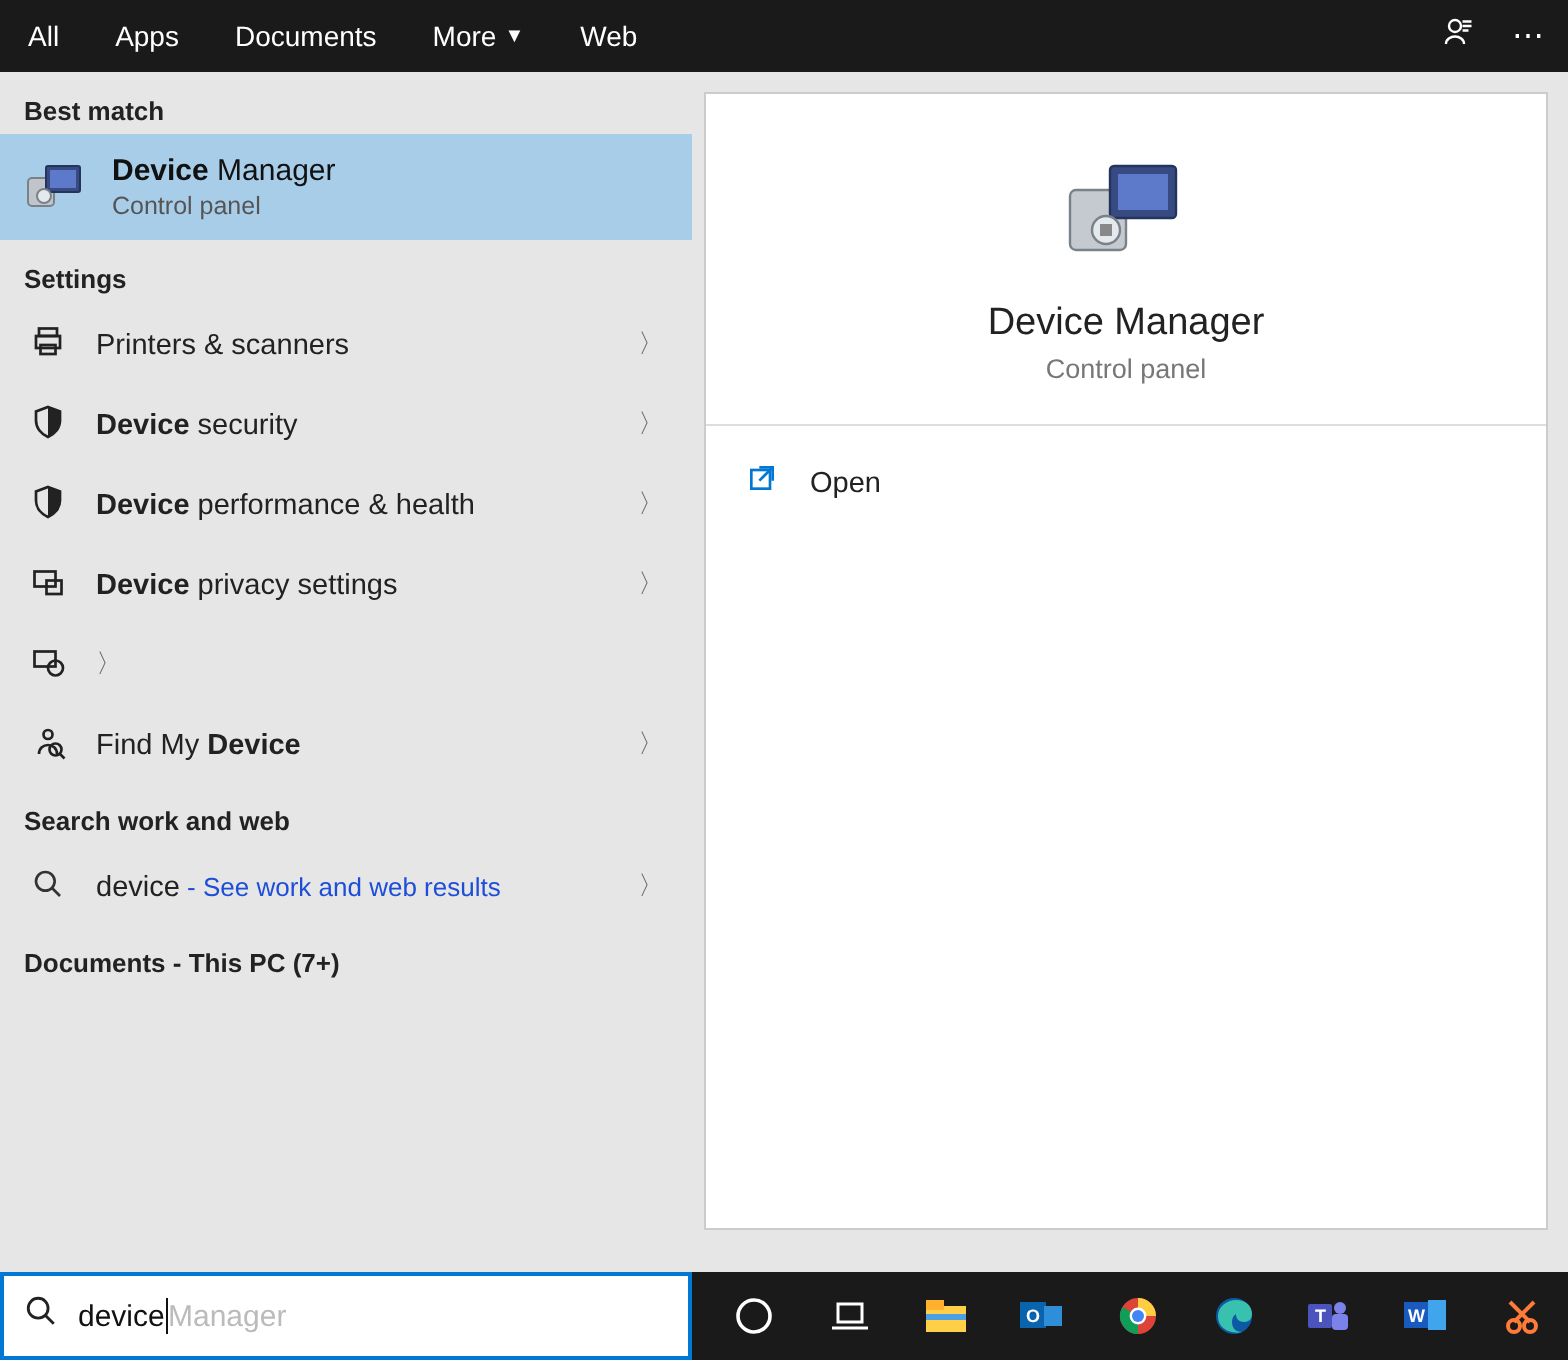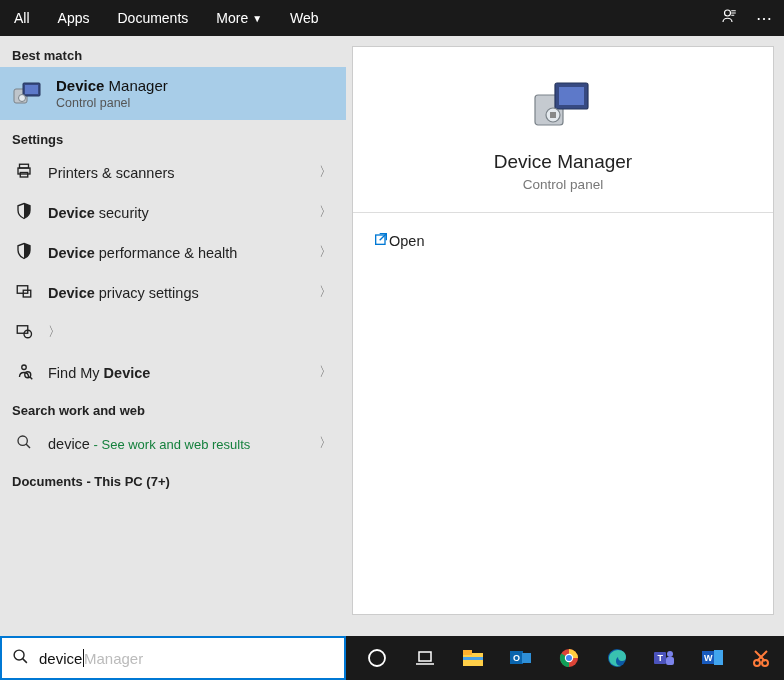--- a/index.html
+++ b/index.html
@@ -20,27 +20,27 @@
   .bm-icon { width: 32px; height: 28px; display: flex; align-items: center; justify-content: center; }
   .bm-text .title { font-size: 15px; color: #111; }
   .bm-text .title b { font-weight: 700; }
   .bm-text .subtitle { font-size: 12.5px; color: #555; margin-top: 2px; }
   
   .list-item { display: flex; align-items: flex-end; padding: 10px 14px; gap: 14px; cursor: pointer; position: relative; }
   .li-icon { width: 20px; height: 20px; display: flex; align-items: center; justify-content: center; color: #333; }
   .li-text { font-size: 14.5px; color: #222; flex: 1; }
   .li-text b { font-weight: 700; }
   .chevron { color: #666; font-size: 13px; }
-  .web-sub { font-size: 13px; color: #15803d; }
+  .web-sub { font-size: 13px; color: #1d4ed8; }
   
   .preview { display: flex; flex-direction: column; align-items: center; padding: 30px 20px 20px 20px; border-bottom: 1px solid #ddd; }
   .preview-icon { width: 60px; height: 56px; margin-bottom: 18px; }
   .preview-title { font-size: 19px; color: #222; margin-bottom: 4px; }
   .preview-subtitle { font-size: 13.5px; color: #777; }
-  .action-row { display: flex; align-items: center; gap: 0; padding: 18px 20px; cursor: pointer; }
+  .action-row { display: flex; align-items: center; gap: 16px; padding: 18px 20px; cursor: pointer; }
   .action-icon { color: #0078d4; font-size: 16px; }
   .action-label { font-size: 14.5px; color: #222; }
   
   .searchbox-wrap { position: absolute; left: 0; bottom: 0; width: 346px; height: 44px; border: 2px solid #0078d4; background: #fff; display: flex; align-items: center; padding: 0 10px; }
   .searchbox-wrap .sicon { color: #333; margin-right: 10px; }
   .searchbox-wrap input { border: none; outline: none; font-size: 15px; flex: 1; color: #111; background: transparent; }
   .searchbox-wrap .ghost { color: #bbb; font-size: 15px; position: absolute; left: 82px; pointer-events: none; }
   .cursor-line { position:absolute; left:81px; top:11px; bottom:11px; width:1px; background:#111; }
   
   .taskbar { position: absolute; bottom: 0; left: 346px; right: 0; height: 44px; background: #1a1a1a; display: flex; align-items: center; padding-left: 8px; gap: 2px; }

